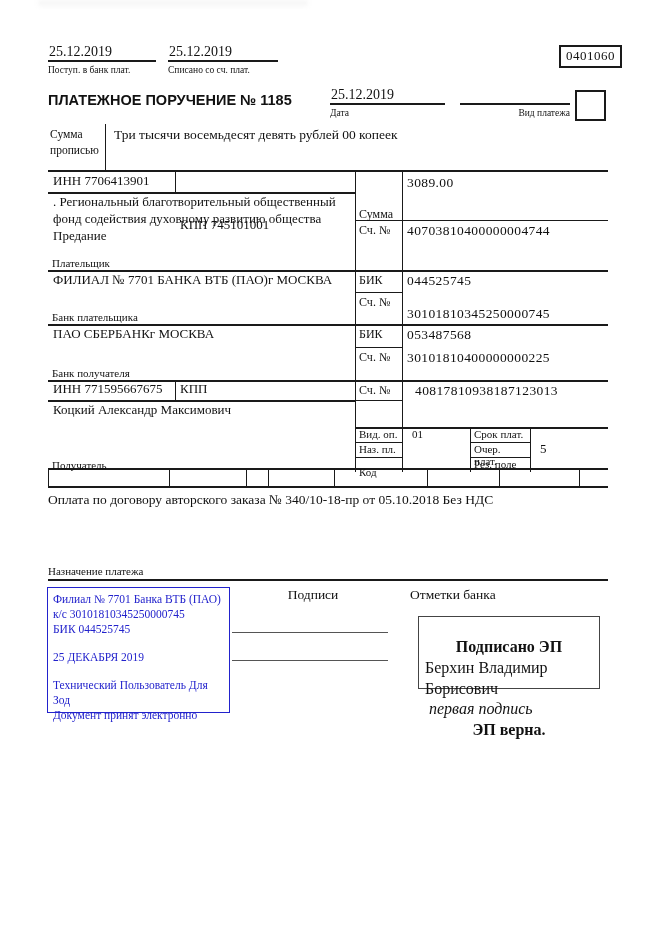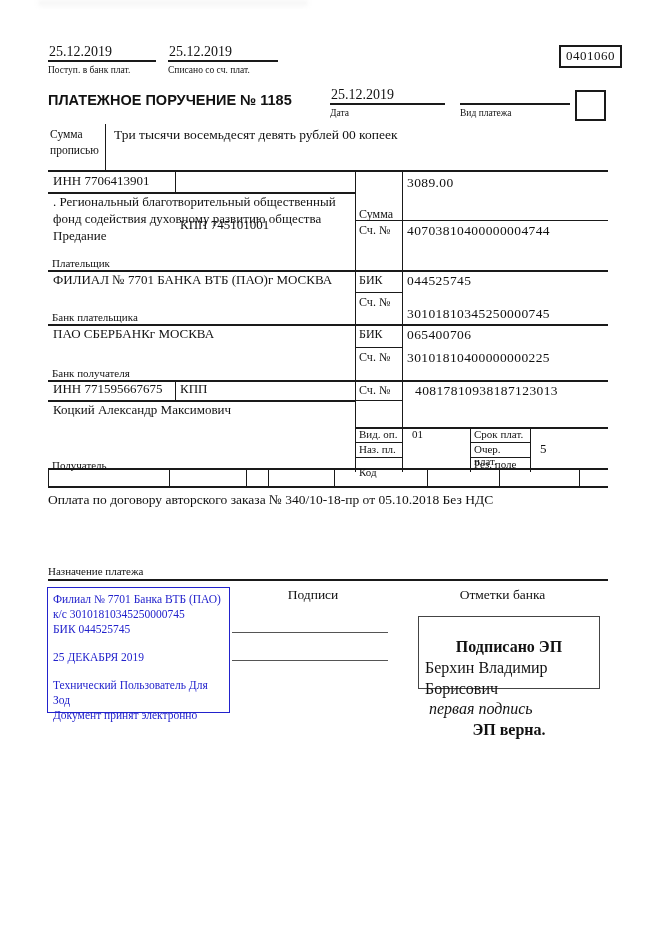--- a/index.html
+++ b/index.html
@@ -61,21 +61,21 @@
   
   .stamp { position:absolute; left:47px; top:587px; width:183px; height:126px;
     border:1.5px solid #2222cc; color:#2222cc; font-size:11.5px; line-height:1.3;
     padding:4px 5px; }
   .stamp .gap { margin-top:13px; }
 
   .signatures-title { position:absolute; left:238px; top:587px; width:150px;
     text-align:center; font-size:13.5px; }
   .sigline { position:absolute; left:232px; width:156px; border-top:1.5px solid #555; }
   .marks-title { position:absolute; left:410px; top:587px; width:185px;
-    text-align:center; font-size:13.5px; }
+    text-align:left; font-size:13.5px; }
 
   .esign { position:absolute; left:418px; top:616px; width:182px; height:73px;
     border:1.5px solid #444; font-size:16px; padding:20px 6px; line-height:1.3; }
   .esign .t { font-weight:bold; text-align:center; }
   .esign .s { font-style:italic; padding-left:4px; }
   .esign .v { font-weight:bold; text-align:center; }
 </style>
 </head>
 <body>
 
@@ -91,21 +91,21 @@
     <div class="dval">25.12.2019</div>
     <div class="dlabel">Списано со сч. плат.</div>
   </div>
   <div class="form-code">0401060</div>
 
   <div class="doc-title">ПЛАТЕЖНОЕ ПОРУЧЕНИЕ № 1185</div>
   <div class="datefield" style="left:330px; top:87px; width:115px;">
     <div class="dval">25.12.2019</div>
     <div class="dlabel">Дата</div>
   </div>
-  <div class="datefield" style="left:460px; top:87px; width:110px;">
+  <div class="datefield" style="left:460px; top:87px; width:110px;text-align:right;">
     <div class="dval"></div>
     <div class="dlabel">Вид платежа</div>
   </div>
   <div class="checkbox-empty"></div>
 
   <div class="aw-label">Сумма прописью</div>
   <div class="aw-divider"></div>
   <div class="aw-value">Три тысячи восемьдесят девять рублей 00 копеек</div>
 
   <div class="tbl">
@@ -163,21 +163,21 @@
     <div class="fld-label" style="left:307px; top:98px;">БИК</div>
     <div class="fld-label" style="left:307px; top:120px;">Сч. №</div>
     <div class="fld-label" style="left:307px; top:152px;">БИК</div>
     <div class="fld-label" style="left:307px; top:175px;">Сч. №</div>
     <div class="fld-label" style="left:307px; top:208px;">Сч. №</div>
 
     <div class="fld-value" style="left:354px; top:1px;">3089.00</div>
     <div class="fld-value" style="left:354px; top:49px;">40703810400000004744</div>
     <div class="fld-value" style="left:354px; top:99px;">044525745</div>
     <div class="fld-value" style="left:354px; top:121px;margin-top:11px;">30101810345250000745</div>
-    <div class="fld-value" style="left:354px; top:153px;">065400706</div>
+    <div class="fld-value" style="left:354px; top:153px;">053487568</div>
     <div class="fld-value" style="left:354px; top:176px;">30101810400000000225</div>
     <div class="fld-value" style="left:354px; top:209px;margin-left:8px;">40817810938187123013</div>
 
     <div class="small-label" style="left:307px; top:256px; width:47px;">Вид. оп.</div>
     <div class="small-label" style="left:307px; top:271px; width:47px;">Наз. пл.</div>
     <div class="small-label" style="left:307px; top:286px; width:47px;margin-top:8px;">Код</div>
     <div class="small-label" style="left:360px; top:256px;">01</div>
     <div class="small-label" style="left:422px; top:256px; width:60px;">Срок плат.</div>
     <div class="small-label" style="left:422px; top:271px; width:60px;">Очер. плат.</div>
     <div class="small-label" style="left:488px; top:269px; font-size:13px;">5</div>

